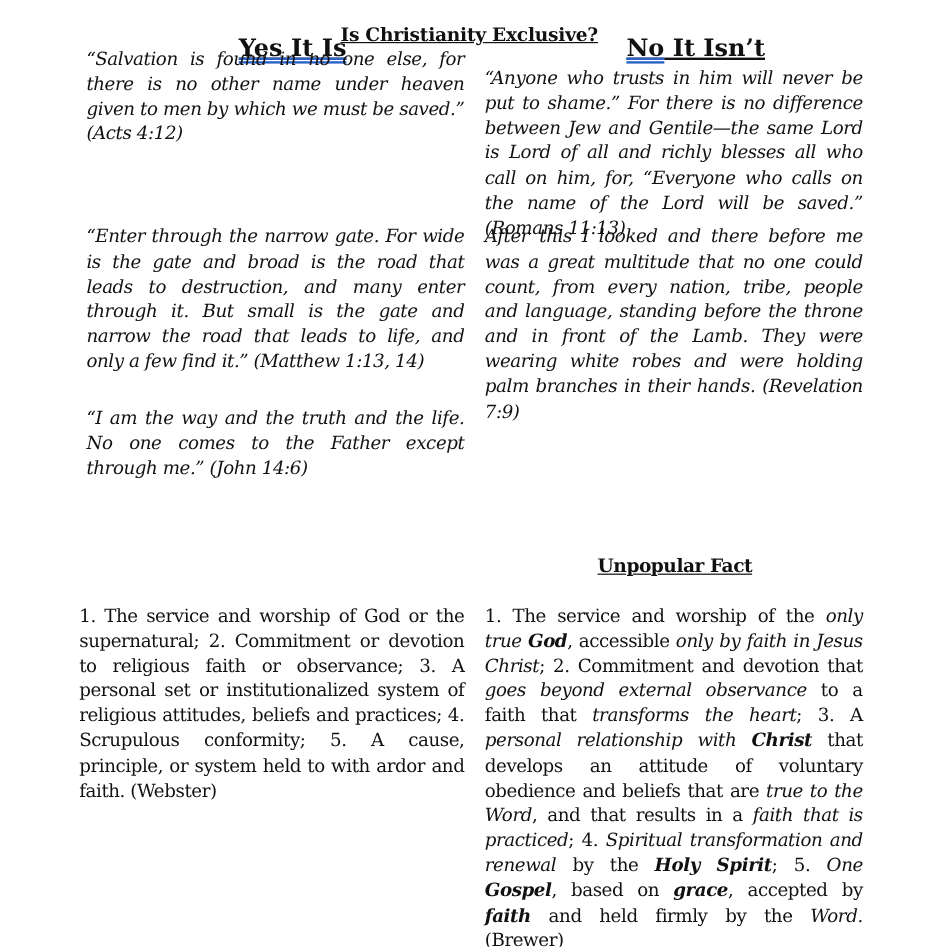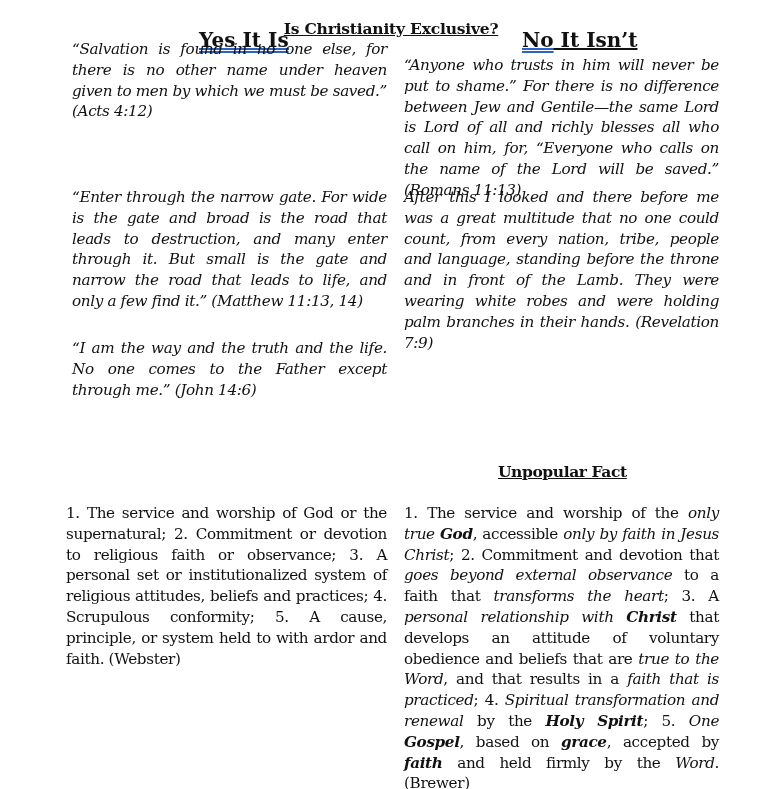--- a/index.html
+++ b/index.html
@@ -85,21 +85,21 @@
   <div class="col-head left">
     <span class="spell-line">Yes It Is</span>
   </div>
   <div class="col-head right">
     <span class="spell-line">No</span><span> It Isn’t</span>
   </div>
 
   <div class="cell it left" style="top:39px;">“Salvation is found in no one else, for there is no other name under heaven given to men by which we must be saved.” (Acts 4:12)</div>
   <div class="cell it right" style="top:55px;">“Anyone who trusts in him will never be put to shame.” For there is no difference between Jew and Gentile—the same Lord is Lord of all and richly blesses all who call on him, for, “Everyone who calls on the name of the Lord will be saved.” (Romans 11:13)</div>
 
-  <div class="cell it left" style="top:187px;">“Enter through the narrow gate. For wide is the gate and broad is the road that leads to destruction, and many enter through it. But small is the gate and narrow the road that leads to life, and only a few find it.” (Matthew 11:13, 14)</div>
+  <div class="cell it left" style="top:187px;">“Enter through the narrow gate. For wide is the gate and broad is the road that leads to destruction, and many enter through it. But small is the gate and narrow the road that leads to life, and only a few find it.” (Matthew 1:13, 14)</div>
   <div class="cell it right" style="top:187px;">After this I looked and there before me was a great multitude that no one could count, from every nation, tribe, people and language, standing before the throne and in front of the Lamb. They were wearing white robes and were holding palm branches in their hands. (Revelation 7:9)</div>
 
   <div class="cell it left" style="top:338px;">“I am the way and the truth and the life. No one comes to the Father except through me.” (John 14:6)</div>
 
   <div class="sec-head right">Unpopular Fact</div>
 
   <div class="cell left2" style="top:503px;">1. The service and worship of God or the supernatural; 2. Commitment or devotion to religious faith or observance; 3. A personal set or institutionalized system of religious attitudes, beliefs and practices; 4. Scrupulous conformity; 5. A cause, principle, or system held to with ardor and faith. (Webster)</div>
 
   <div class="cell right" style="top:503px;"><span>1. The service and worship of the </span><i>only true</i> <b><i>God</i></b><span>, accessible </span><i>only by faith in Jesus Christ</i><span>; 2. Commitment and devotion that </span><i>goes beyond external observance</i><span> to a faith that </span><i>transforms the heart</i><span>; 3. A </span><i>personal relationship with </i><b><i>Christ</i></b><span> that develops an attitude of voluntary obedience and beliefs that are </span><i>true to the Word</i><span>, and that results in a </span><i>faith that is practiced</i><span>;  4. </span><i>Spiritual transformation and renewal</i><span> by the </span><b><i>Holy Spirit</i></b><span>; 5. </span><i>One </i><b><i>Gospel</i></b><span>, based on </span><b><i>grace</i></b><span>, accepted by </span><b><i>faith</i></b><span> and held firmly by the </span><i>Word</i><span>. (Brewer)</span></div>
 

